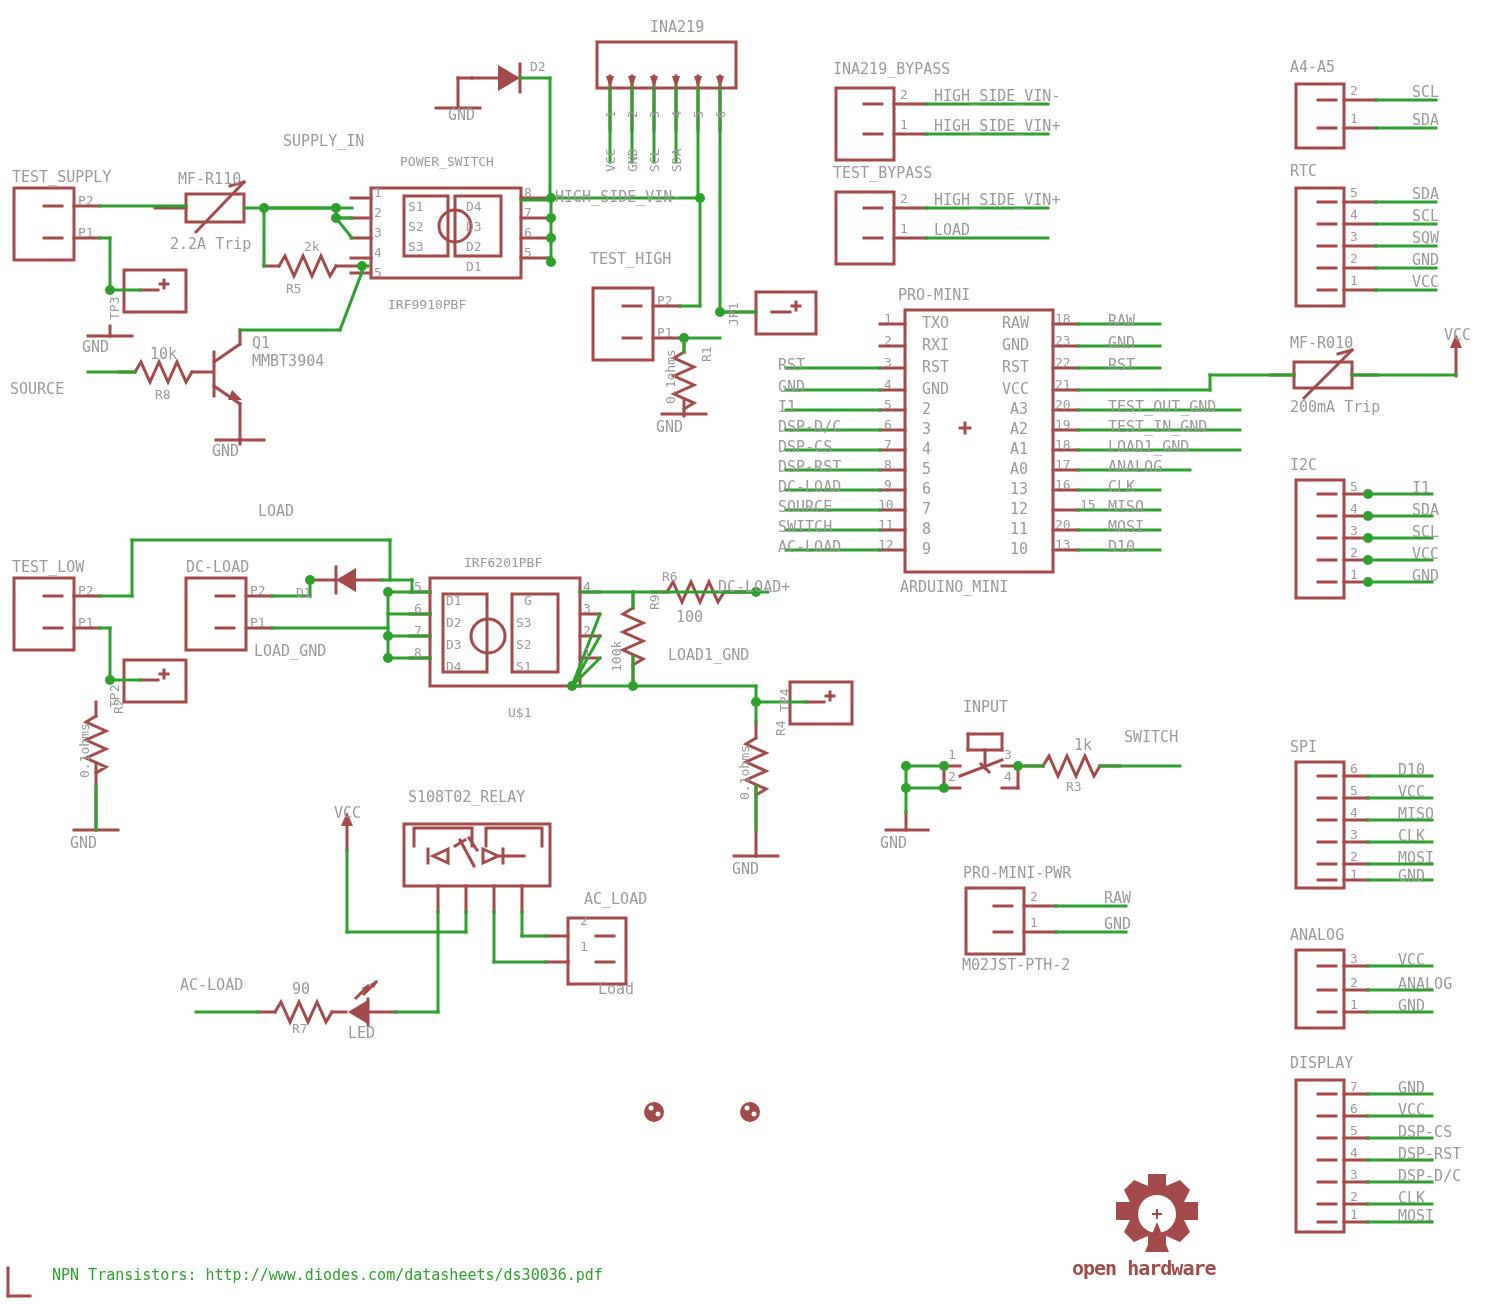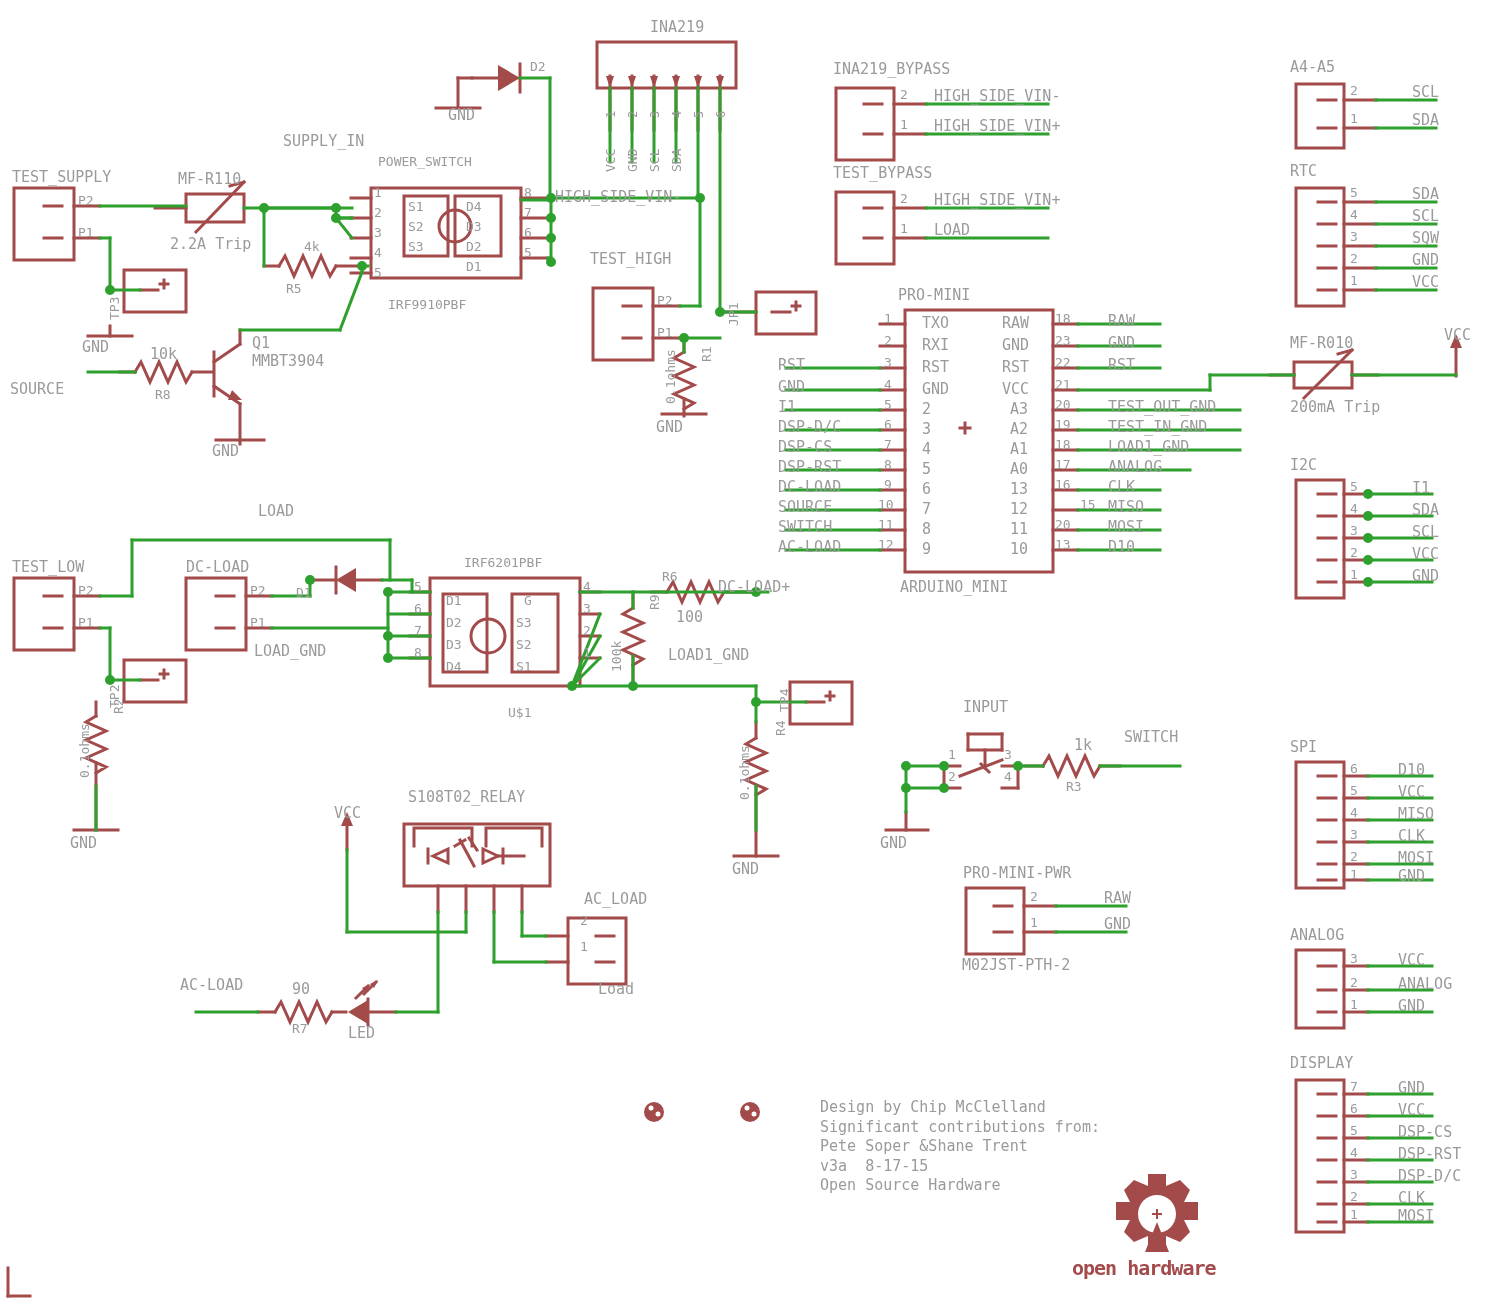--- a/index.html
+++ b/index.html
@@ -573,32 +573,32 @@
 </svg>
 
 <div class="lbl" style="left:12px;top:170px">TEST_SUPPLY</div>
 <div class="lbl sm" style="left:78px;top:194px">P2</div>
 <div class="lbl sm" style="left:78px;top:226px">P1</div>
 <div class="lbl" style="left:178px;top:172px">MF-R110</div>
 <div class="lbl" style="left:170px;top:237px">2.2A Trip</div>
 <div class="lbl" style="left:283px;top:134px">SUPPLY_IN</div>
 <div class="lbl sm rot90" style="left:108px;top:320px">TP3</div>
 <div class="lbl" style="left:82px;top:340px">GND</div>
-<div class="lbl sm" style="left:304px;top:240px">4k</div>
+<div class="lbl sm" style="left:304px;top:240px">2k</div>
 <div class="lbl sm" style="left:286px;top:282px">R5</div>
 <div class="lbl" style="left:150px;top:347px">10k</div>
 <div class="lbl sm" style="left:155px;top:388px">R8</div>
 <div class="lbl" style="left:252px;top:336px">Q1</div>
 <div class="lbl" style="left:252px;top:354px">MMBT3904</div>
 <div class="lbl" style="left:10px;top:382px">SOURCE</div>
 <div class="lbl" style="left:212px;top:444px">GND</div>
 <div class="lbl" style="left:448px;top:108px">GND</div>
 <div class="lbl sm" style="left:530px;top:60px">D2</div>
 
-<div class="lbl sm" style="left:378px;top:155px">POWER_SWITCH</div>
+<div class="lbl sm" style="left:400px;top:155px">POWER_SWITCH</div>
 <div class="lbl sm" style="left:388px;top:298px">IRF9910PBF</div>
 <div class="lbl sm" style="left:374px;top:186px">1</div>
 <div class="lbl sm" style="left:374px;top:206px">2</div>
 <div class="lbl sm" style="left:374px;top:226px">3</div>
 <div class="lbl sm" style="left:374px;top:246px">4</div>
 <div class="lbl sm" style="left:374px;top:266px">5</div>
 <div class="lbl sm" style="left:408px;top:200px">S1</div>
 <div class="lbl sm" style="left:408px;top:220px">S2</div>
 <div class="lbl sm" style="left:408px;top:240px">S3</div>
 <div class="lbl sm" style="left:466px;top:200px">D4</div>
@@ -851,25 +851,21 @@
 <div class="lbl" style="left:1124px;top:730px">SWITCH</div>
 <div class="lbl" style="left:880px;top:836px">GND</div>
 
 <div class="lbl" style="left:963px;top:866px">PRO-MINI-PWR</div>
 <div class="lbl sm" style="left:1030px;top:890px">2</div>
 <div class="lbl sm" style="left:1030px;top:916px">1</div>
 <div class="lbl" style="left:1104px;top:891px">RAW</div>
 <div class="lbl" style="left:1104px;top:917px">GND</div>
 <div class="lbl" style="left:962px;top:958px">M02JST-PTH-2</div>
 
-<div class="note" style="left:820px;top:1098px">Design by Chip McClelland
-Significant contributions from:
-Pete Soper &amp;Shane Trent
-v3a  8-17-15
-Open Source Hardware</div>
+<div class="lbl grn" style="left:52px;top:1268px">NPN Transistors: http://www.diodes.com/datasheets/ds30036.pdf</div>
 <div class="ohlogo" style="left:1072px;top:1280px;transform:translateY(-24px)">open hardware</div>
 
 <svg width="130" height="96" style="left:1100px;top:1170px">
   <g fill="#a34a4a">
     <path d="M48 4 h18 v12 l14 -6 l10 10 l-6 12 h14 v18 h-14 l6 12 l-10 10 l-14 -6 v14
              a22 22 0 0 1 -18 0 v-14 l-14 6 l-10 -10 l6 -12 h-14 v-18 h14 l-6 -12 l10 -10 l14 6 z"></path>
     <circle cx="57" cy="44" r="19" fill="#ffffff"></circle>
     <path d="M57 52 l12 30 h-24 z"></path>
   </g>
   <g stroke="#a34a4a" stroke-width="2">

